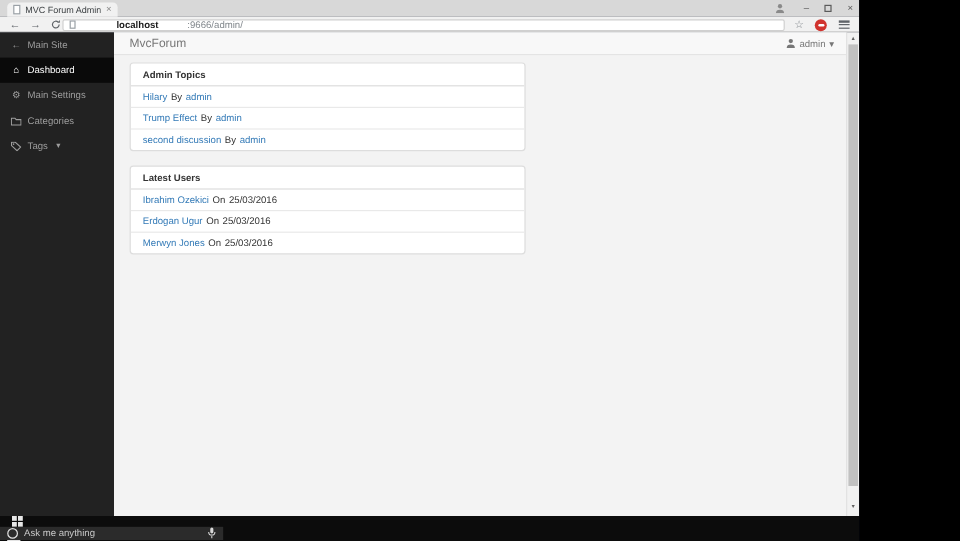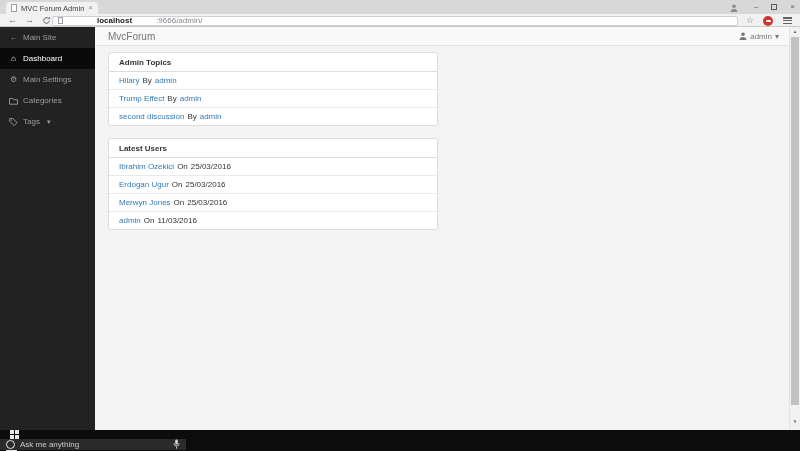--- a/index.html
+++ b/index.html
@@ -1,17 +1,17 @@
 <!DOCTYPE html>
 <html><head>
 <meta charset="utf-8">
 <style>
   * { margin:0; padding:0; box-sizing:border-box; }
   body { background:#000; font-family:"Liberation Sans", sans-serif; }
-  .screen { position:relative; width:800px; height:451px; overflow:hidden; background:#0f172a; }
+  .screen { position:relative; width:716px; height:451px; overflow:hidden; background:#0f172a; }
 
   
   .tabstrip { position:absolute; top:0; left:0; right:0; height:14px; background:#d8d8d8; }
   .tab { position:absolute; left:6px; top:2px; width:92px; height:12px; background:#f1f1f1;
          border-radius:4px 4px 0 0; display:flex; align-items:center; padding:0 5px; gap:4px; }
   .tab-title { font-size:7.5px; color:#3c4043; white-space:nowrap; overflow:hidden; flex:1; }
   .tab-close { font-size:8px; color:#8a8a8a; line-height:8px; }
   .doc-icon { width:6px; height:8px; border:1px solid #9aa0a6; background:#fff; flex:none; }
   .win-controls { position:absolute; right:5px; top:0; height:13px; display:flex; align-items:center; gap:13px; color:#5a5a5a; }
   .win-controls .glyph { font-size:8px; line-height:8px; }
@@ -202,23 +202,20 @@
       <div class="panel-heading">Latest Users</div>
       <div class="lrow">
         <a href="#">Ibrahim Ozekici</a><span class="sep">On</span><span>25/03/2016</span>
       </div>
       <div class="lrow">
         <a href="#">Erdogan Ugur</a><span class="sep">On</span><span>25/03/2016</span>
       </div>
       <div class="lrow">
         <a href="#">Merwyn Jones</a><span class="sep">On</span><span>25/03/2016</span>
       </div>
-      <div class="lrow">
-        <a href="#">admin</a><span class="sep">On</span><span>11/03/2016</span>
-      </div>
     </div>
 
   </div>
 
   <div class="scrollbar">
     <span class="sb-arrow sb-up">▲</span>
     <span class="sb-thumb"></span>
     <span class="sb-arrow sb-down">▼</span>
   </div>
 

